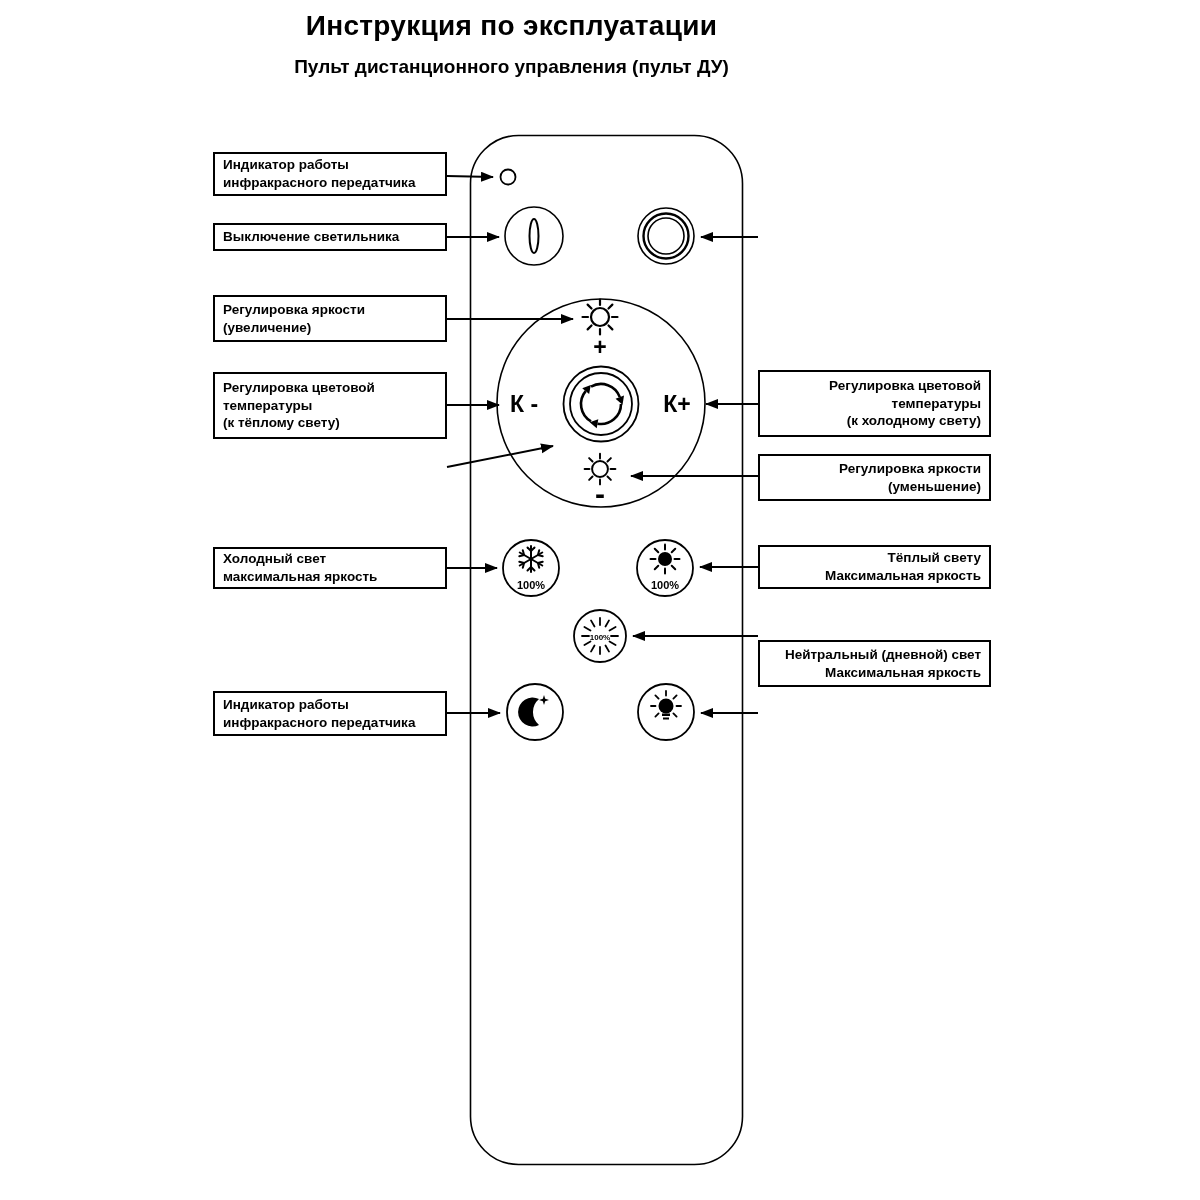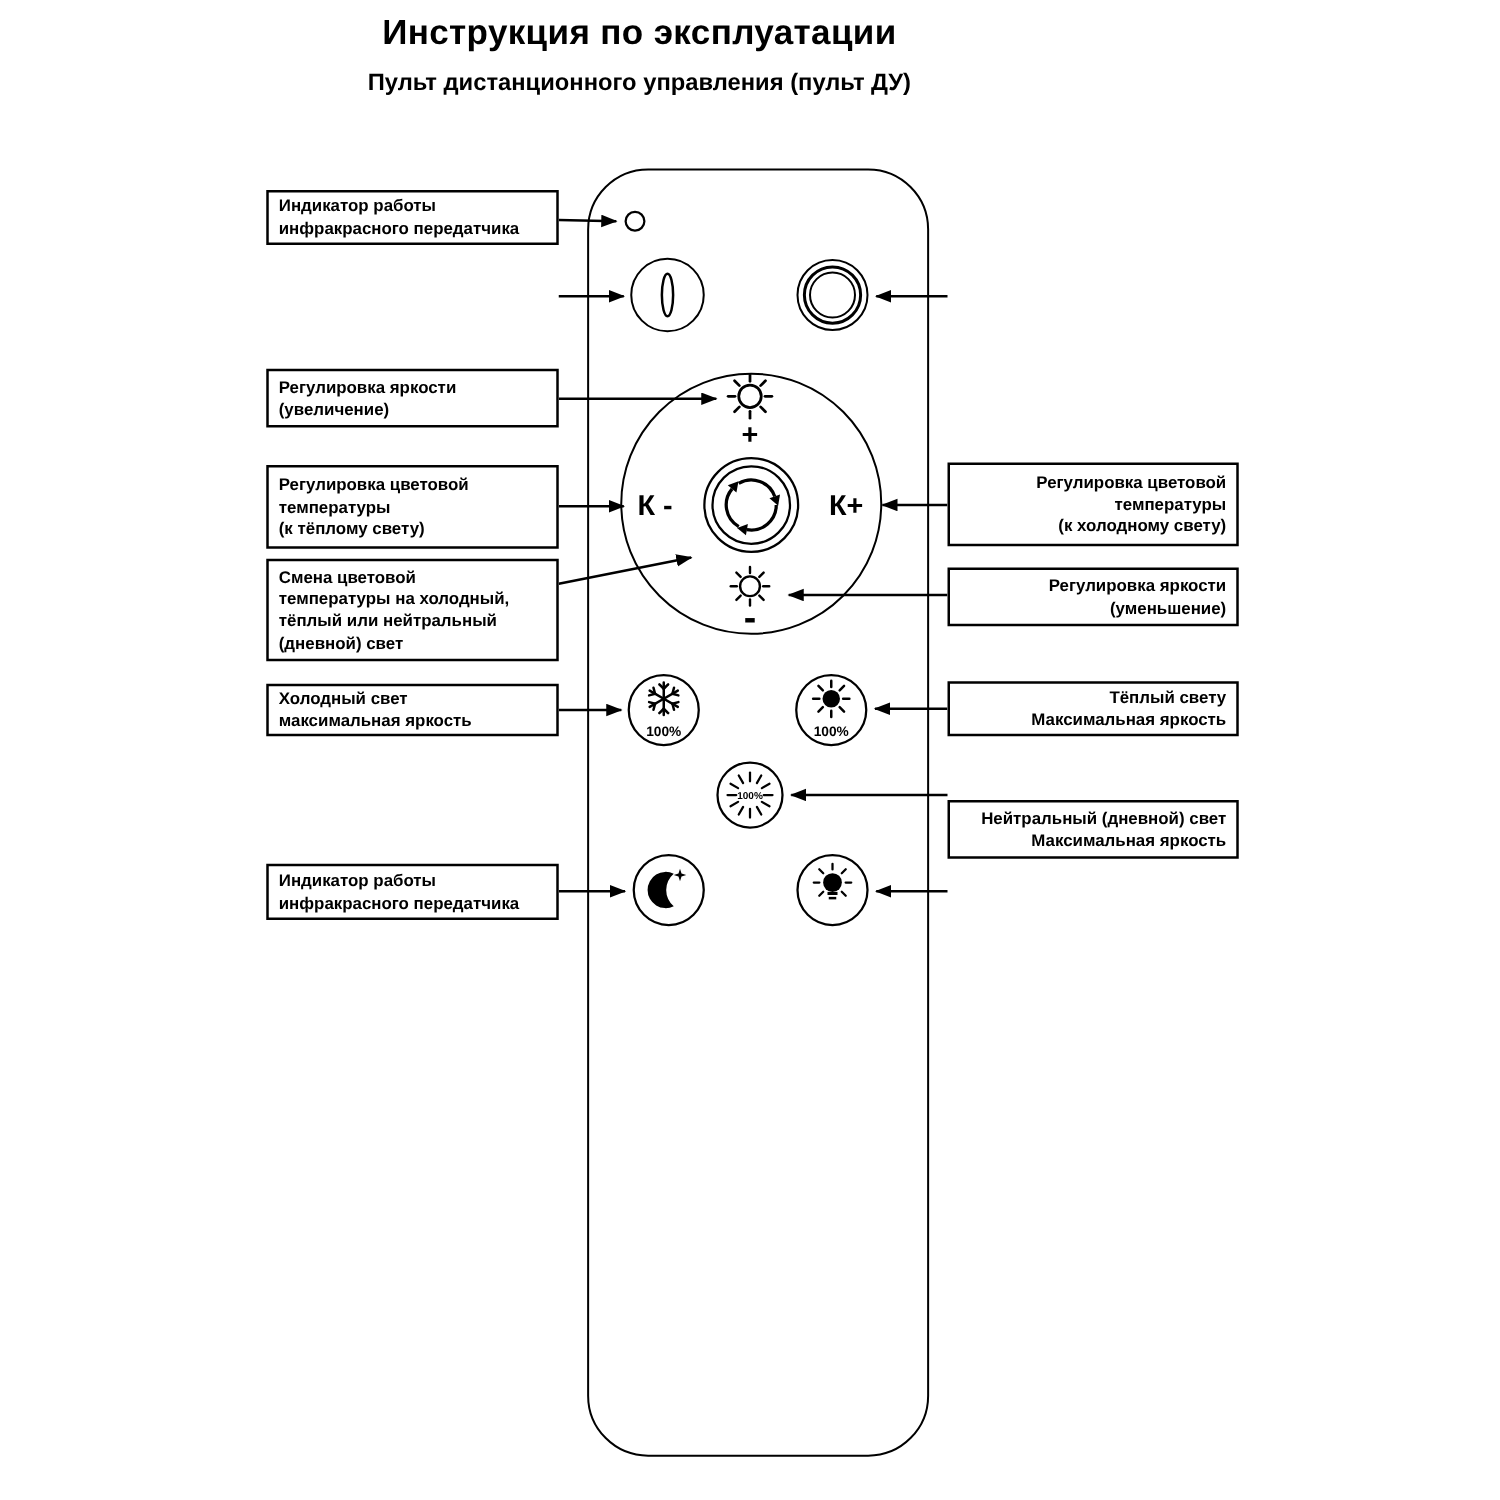--- a/index.html
+++ b/index.html
@@ -201,35 +201,32 @@
       <line x1="748" y1="567" x2="690" y2="567" marker-end="url(#ah)"></line>
       <line x1="748" y1="636" x2="623" y2="636" marker-end="url(#ah)"></line>
       <line x1="748" y1="713" x2="691" y2="713" marker-end="url(#ah)"></line>
     </g>
   </svg>
 
   <div class="callout left" style="top:152px; height:44px">
     <span class="txt">Индикатор работы
 инфракрасного передатчика</span>
   </div>
+  <div class="callout left" style="top:223px; height:28px">
+    <span class="txt">Выключение светильника</span>
+  </div>
   <div class="callout left" style="top:295px; height:47px">
     <span class="txt">Регулировка яркости
 (увеличение)</span>
   </div>
   <div class="callout left" style="top:372px; height:67px">
     <span class="txt">Регулировка цветовой
 температуры
 (к тёплому свету)</span>
   </div>
-  <div class="callout left" style="top:447px; height:82px">
-    <span class="txt">Смена цветовой
-температуры на холодный,
-тёплый или нейтральный
-(дневной) свет</span>
-  </div>
   <div class="callout left" style="top:547px; height:42px">
     <span class="txt">Холодный свет
 максимальная яркость</span>
   </div>
   <div class="callout left" style="top:691px; height:45px">
     <span class="txt">Индикатор работы
 инфракрасного передатчика</span>
   </div>
 
   <div class="callout right" style="top:370px; height:67px">

